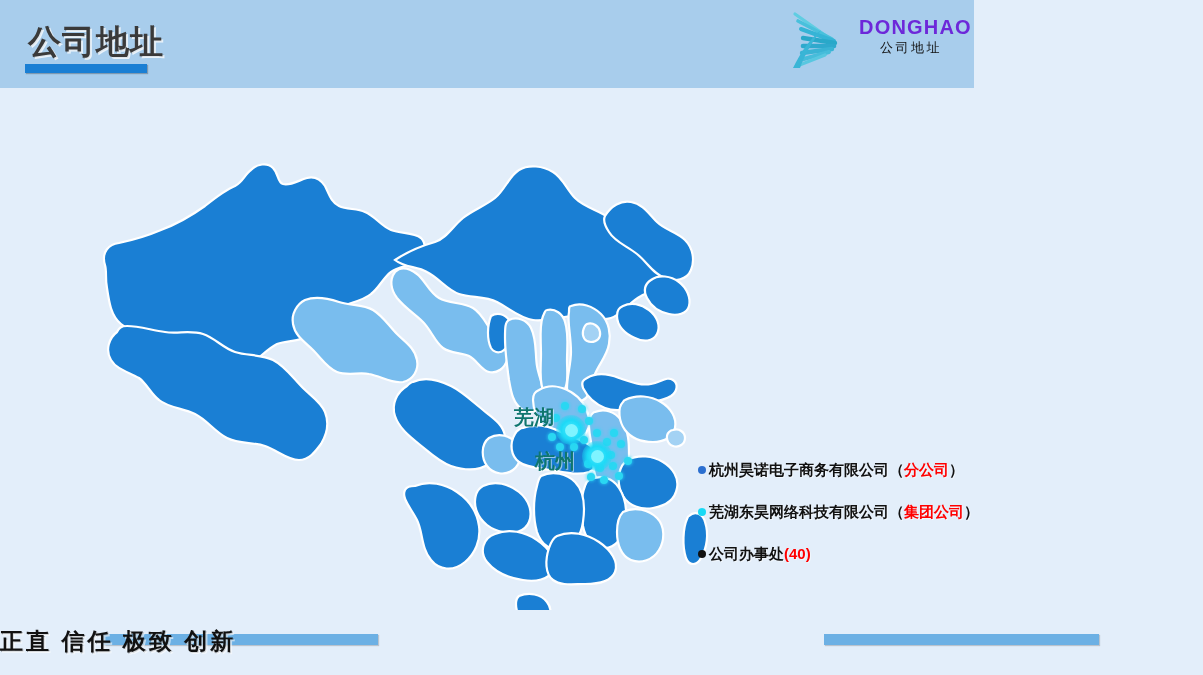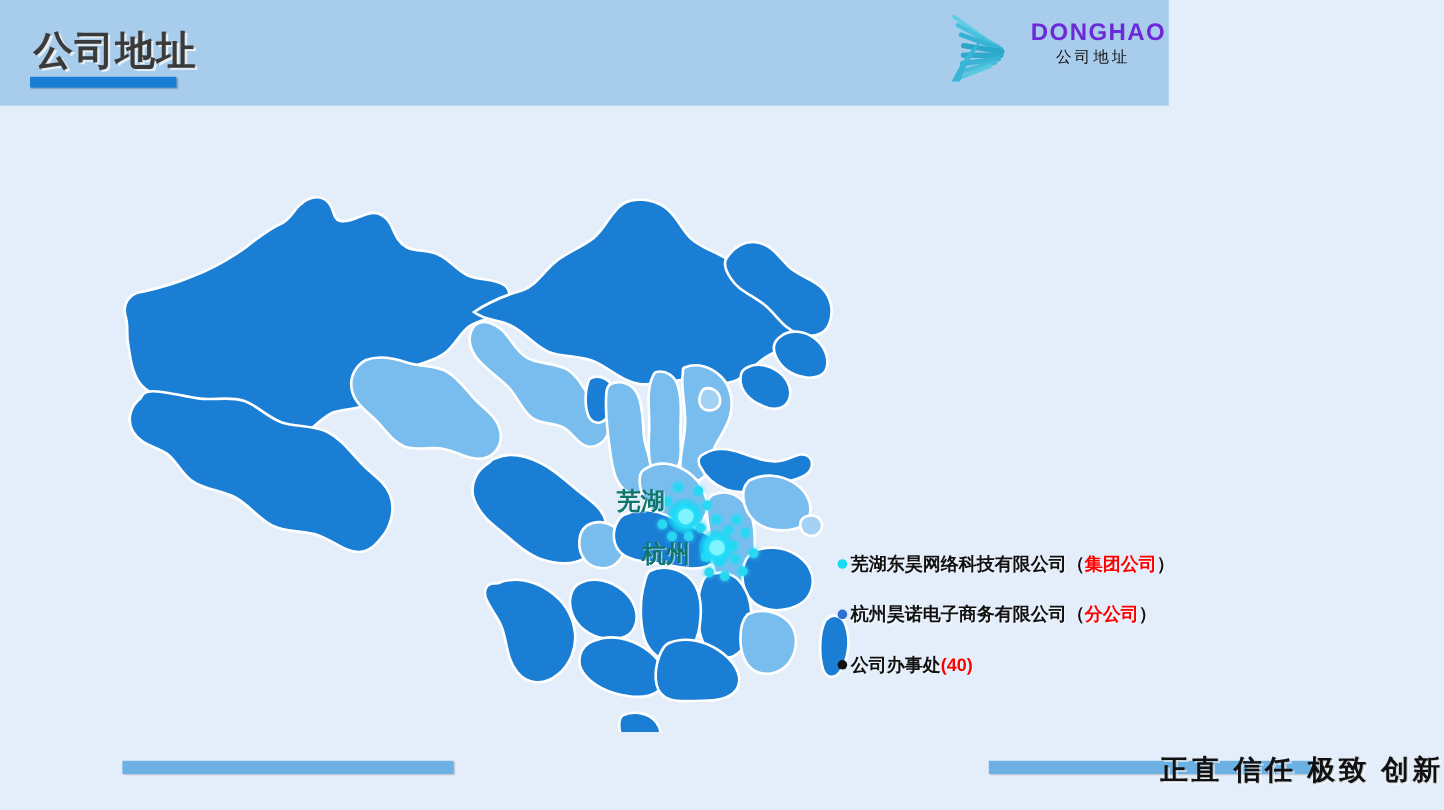--- a/index.html
+++ b/index.html
@@ -86,21 +86,21 @@
   
   #footer-bar-left{
     position:absolute;left:102px;top:634px;width:276px;height:11px;
     background:#6cb0e4;box-shadow:1px 1px 1px rgba(0,0,0,.18);
   }
   #footer-bar-right{
     position:absolute;left:824px;top:634px;width:275px;height:11px;
     background:#6cb0e4;box-shadow:1px 1px 1px rgba(0,0,0,.18);
   }
   #slogan{
-    position:absolute;left:0;top:626px;width:1203px;text-align:right;
+    position:absolute;left:0;top:626px;width:1203px;text-align:left;
     font-size:23px;font-weight:bold;color:#111;letter-spacing:3px;
     text-shadow:2px 2px 0 rgba(255,255,255,.6),1px 1px 0 rgba(0,0,0,.35);
   }
 </style>
 </head>
 <body>
 
 <div id="header">
   <div id="page-title">公司地址</div>
   <div id="title-underline"></div>
@@ -217,26 +217,26 @@
       <div class="city-core" style="left: 469.5px; top: 303.5px; width: 13px; height: 13px;"></div>
       <div class="city-label" style="left: 419px; top: 284px;">芜湖</div>
       <div class="city-glow" style="left: 487px; top: 321px; width: 30px; height: 30px;"></div>
       <div class="city-core" style="left: 495.5px; top: 329.5px; width: 13px; height: 13px;"></div>
       <div class="city-label" style="left: 440px; top: 328px;">杭州</div>
     </div>
 </div>
 
 <div id="legend">
     <div class="legend-row">
+      <span class="legend-bullet" style="background: rgb(43, 111, 208);"></span>
+      <span class="legend-text">杭州昊诺电子商务有限公司（<span class="red">分公司</span>）</span>
+    </div>
+    <div class="legend-row">
       <span class="legend-bullet" style="background: rgb(25, 217, 245);"></span>
       <span class="legend-text">芜湖东昊网络科技有限公司（<span class="red">集团公司</span>）</span>
-    </div>
-    <div class="legend-row">
-      <span class="legend-bullet" style="background: rgb(43, 111, 208);"></span>
-      <span class="legend-text">杭州昊诺电子商务有限公司（<span class="red">分公司</span>）</span>
     </div>
     <div class="legend-row">
       <span class="legend-bullet" style="background: rgb(17, 17, 17);"></span>
       <span class="legend-text">公司办事处<span class="red">(40)</span></span>
     </div>
   </div>
 
 <div id="footer-bar-left"></div>
 <div id="footer-bar-right"></div>
 <div id="slogan">正直  信任   极致   创新</div>

